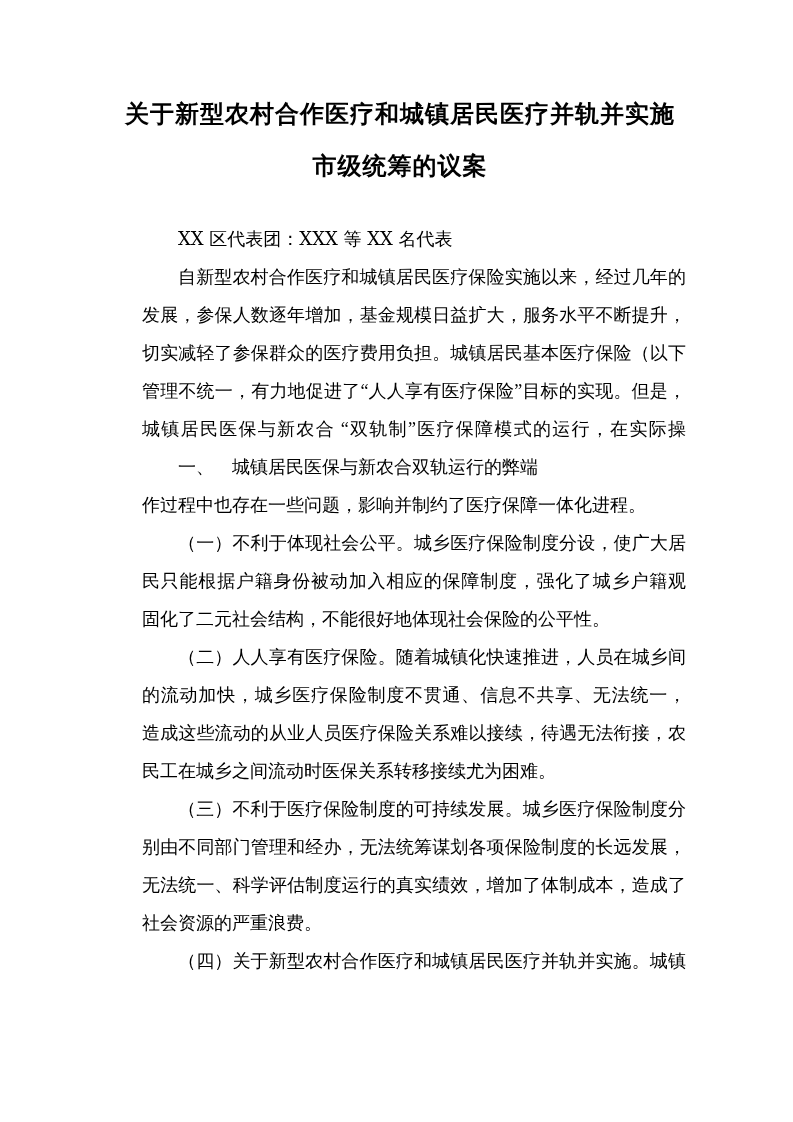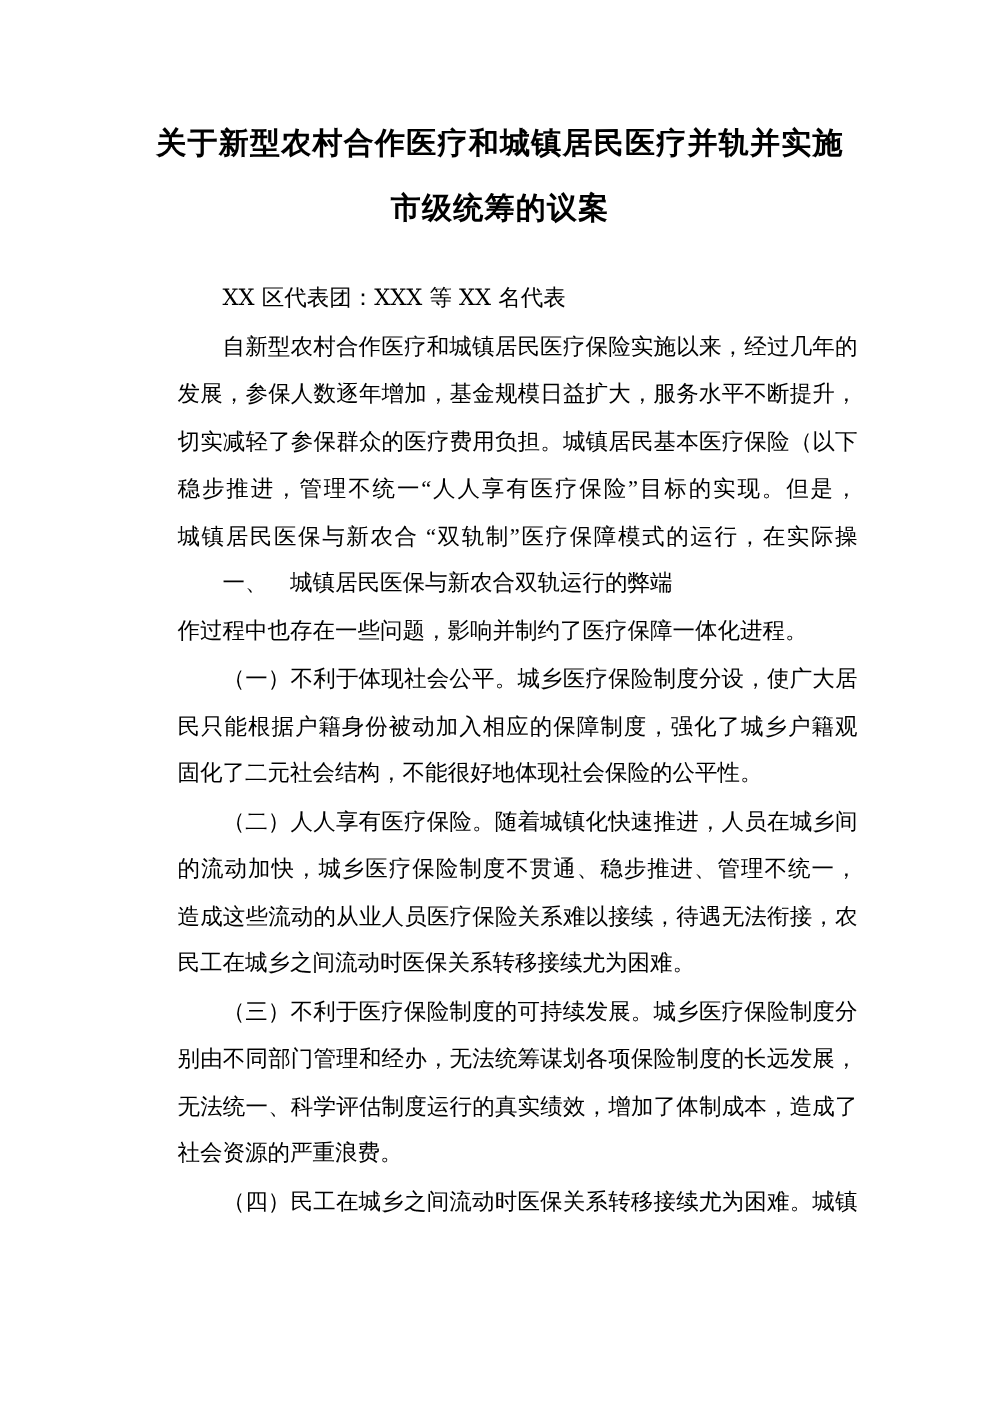--- a/index.html
+++ b/index.html
@@ -46,30 +46,30 @@
 <div class="page">
   <h1 class="doc-title">
     <span class="title-line">关于新型农村合作医疗和城镇居民医疗并轨并实施</span>
     <span class="title-line">市级统筹的议案</span>
   </h1>
   <div class="doc-body" id="doc-body">
       <div class="line indent">XX 区代表团：XXX 等 XX 名代表</div>
       <div class="line indent justify">自新型农村合作医疗和城镇居民医疗保险实施以来，经过几年的</div>
       <div class="line justify">发展，参保人数逐年增加，基金规模日益扩大，服务水平不断提升，</div>
       <div class="line justify">切实减轻了参保群众的医疗费用负担。城镇居民基本医疗保险（以下</div>
-      <div class="line justify">稳步推进，管理不统一“人人享有医疗保险”目标的实现。但是，</div>
+      <div class="line justify">管理不统一，有力地促进了“人人享有医疗保险”目标的实现。但是，</div>
       <div class="line justify">城镇居民医保与新农合 “双轨制”医疗保障模式的运行，在实际操</div>
       <div class="line indent">一、　城镇居民医保与新农合双轨运行的弊端</div>
       <div class="line">作过程中也存在一些问题，影响并制约了医疗保障一体化进程。</div>
       <div class="line indent justify">（一）不利于体现社会公平。城乡医疗保险制度分设，使广大居</div>
       <div class="line justify">民只能根据户籍身份被动加入相应的保障制度，强化了城乡户籍观念，</div>
       <div class="line">固化了二元社会结构，不能很好地体现社会保险的公平性。</div>
       <div class="line indent justify">（二）人人享有医疗保险。随着城镇化快速推进，人员在城乡间</div>
-      <div class="line justify">的流动加快，城乡医疗保险制度不贯通、稳步推进、管理不统一，</div>
+      <div class="line justify">的流动加快，城乡医疗保险制度不贯通、信息不共享、无法统一，</div>
       <div class="line justify">造成这些流动的从业人员医疗保险关系难以接续，待遇无法衔接，农</div>
       <div class="line">民工在城乡之间流动时医保关系转移接续尤为困难。</div>
       <div class="line indent justify">（三）不利于医疗保险制度的可持续发展。城乡医疗保险制度分</div>
       <div class="line justify">别由不同部门管理和经办，无法统筹谋划各项保险制度的长远发展，</div>
       <div class="line justify">无法统一、科学评估制度运行的真实绩效，增加了体制成本，造成了</div>
       <div class="line">社会资源的严重浪费。</div>
-      <div class="line indent justify">（四）民工在城乡之间流动时医保关系转移接续尤为困难。城镇</div>
+      <div class="line indent justify">（四）关于新型农村合作医疗和城镇居民医疗并轨并实施。城镇</div>
     </div>
 </div>
 
 </body></html>

